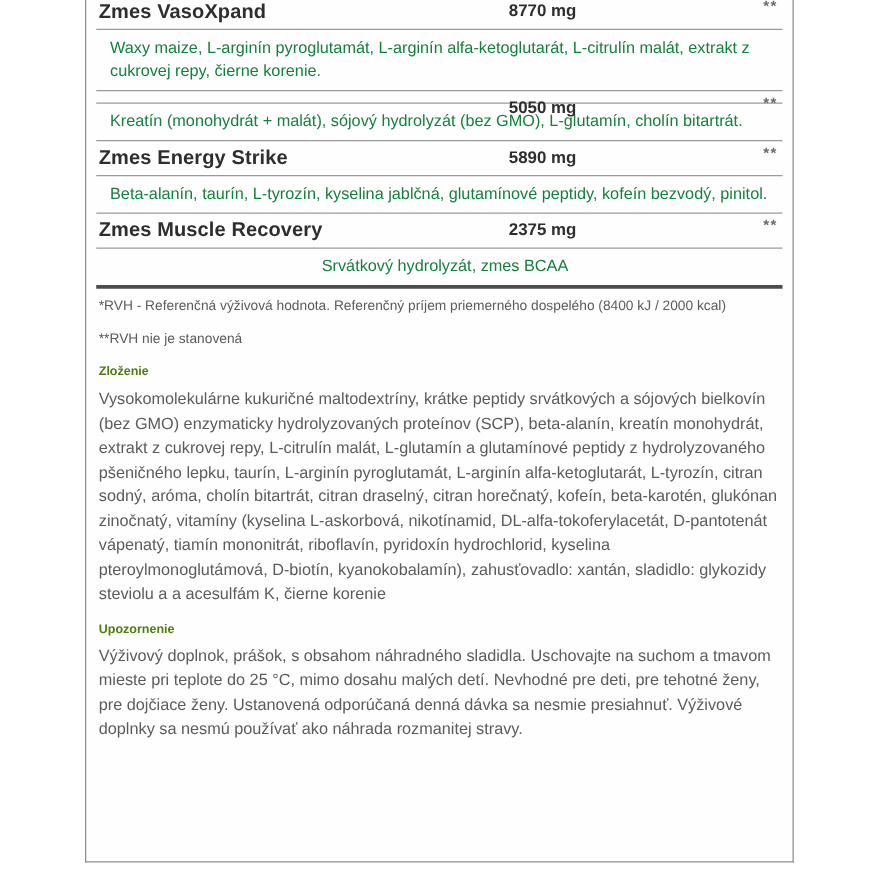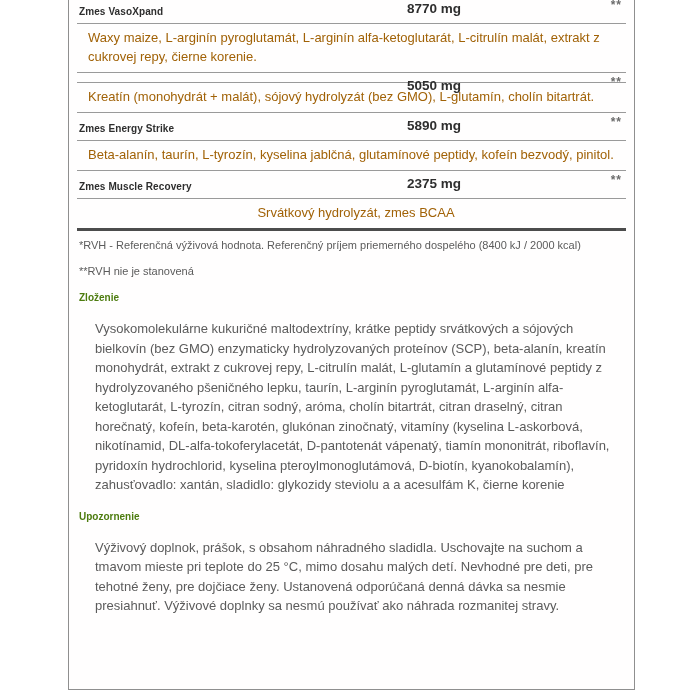--- a/index.html
+++ b/index.html
@@ -30,21 +30,21 @@
     background: #fffefe;
     padding: 0 8px;
   }
   .nutri-table { width: 100%; }
   .row-header {
     position: relative;
     padding: 5px 2px 4px 2px;
     border-bottom: 1px solid #9a9a9a;
   }
   .row-header .pname {
-    font-size: 10px;
+    font-size: 16px;
     font-weight: bold;
     color: #2e2e2e;
     letter-spacing: 0.1px;
   }
   .row-header .pamount {
     position: absolute;
     left: 330px;
     top: 5px;
     width: 160px;
     text-align: left;
@@ -59,21 +59,21 @@
     font-size: 12px;
     font-weight: bold;
     color: #6b6b6b;
     letter-spacing: 1px;
   }
   .row-ingredients {
     padding: 4px 2px 6px 11px;
     border-bottom: 1px solid #9a9a9a;
     font-size: 13px;
     line-height: 19px;
-    color: #a16207;
+    color: #15803d;
   }
   .row-ingredients.last {
     border-bottom: 3px solid #4c4c4c;
     text-align: center;
   }
   .footnotes { margin-top: 7px; }
   .footnote {
     font-size: 11px;
     line-height: 15px;
     color: #5b5b5b;
@@ -84,21 +84,21 @@
     font-size: 10px;
     font-weight: bold;
     color: #4d7c0f;
     margin: 13px 0 6px 0;
     padding-left: 2px;
   }
   .section-body {
     font-size: 13px;
     line-height: 19.5px;
     color: #5b5b5b;
-    margin: 16px;
+    margin: 0;
     padding-left: 2px;
     text-align: left;
   }
 </style>
 </head>
 <body>
 
 <div class="canvas">
   <div class="sheet">
 

